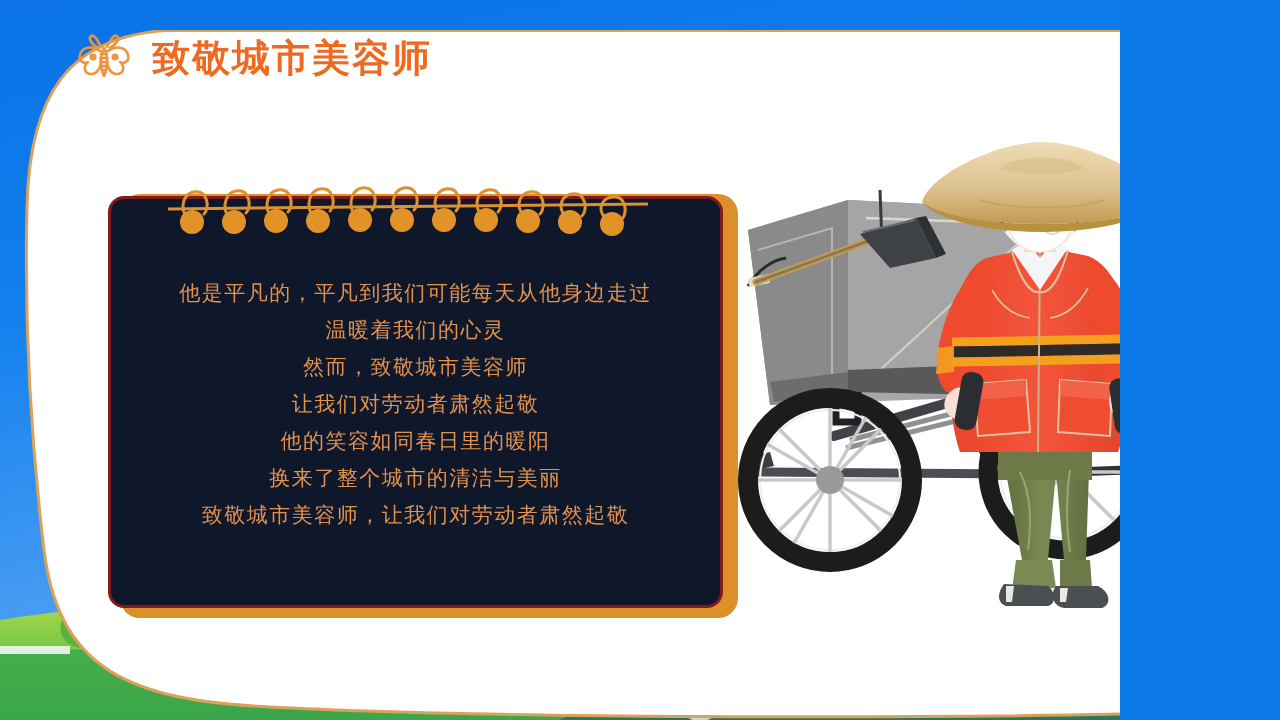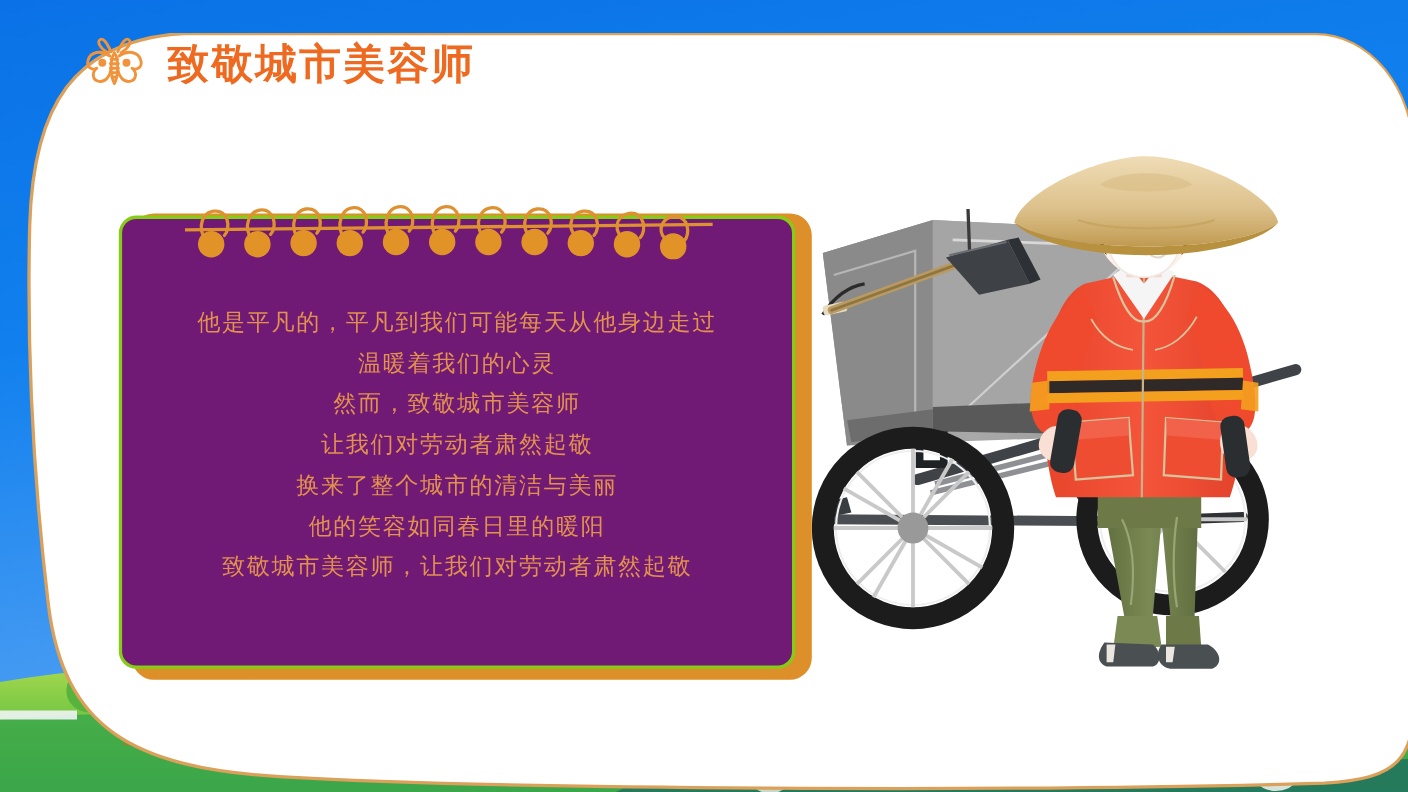--- a/index.html
+++ b/index.html
@@ -7,21 +7,21 @@
   html,body { width:1280px; height:720px; overflow:hidden; }
   body {
     font-family:"Liberation Serif", serif;
     position:relative;
     background:#0b78e8;
   }
 
   
   .stage {
     position:absolute; inset:0;
-    width:1280px; height:720px;
+    width:1120px; height:720px;
     overflow:hidden;
   }
   .sky {
     position:absolute; inset:0;
     background:linear-gradient(170deg,#0a72e6 0%,#1180ee 34%,#4e9ff3 72%,#9ec6f5 95%,#cfe0f6 100%);
   }
 
   
   .landscape {
     position:absolute; left:0; bottom:0;
@@ -75,22 +75,22 @@
     position:absolute;
     left:12px; top:16px;
     width:618px; height:424px;
     background:#dd8f2a;
     border-radius:20px;
   }
   .notepad {
     position:absolute;
     left:0; top:18px;
     width:615px; height:412px;
-    background:#701a75;
-    border:3px solid #84cc16;
+    background:#0f172a;
+    border:3px solid #7f1d1d;
     border-radius:16px;
     overflow:hidden;
   }
   .notepad-lines {
     position:absolute;
     left:0; top:0; right:0; bottom:0;
     display:flex;
     flex-direction:column;
     align-items:center;
     justify-content:center;
@@ -184,22 +184,22 @@
   </div>
 
   <div class="notepad-wrap">
     <div class="notepad-shadow"></div>
     <div class="notepad">
       <div class="notepad-lines">
         <div class="poem-line">他是平凡的，平凡到我们可能每天从他身边走过</div>
         <div class="poem-line">温暖着我们的心灵</div>
         <div class="poem-line">然而，致敬城市美容师</div>
         <div class="poem-line">让我们对劳动者肃然起敬</div>
+        <div class="poem-line">他的笑容如同春日里的暖阳</div>
         <div class="poem-line">换来了整个城市的清洁与美丽</div>
-        <div class="poem-line">他的笑容如同春日里的暖阳</div>
         <div class="poem-line">致敬城市美容师，让我们对劳动者肃然起敬</div>
       </div>
     </div>
 
     <svg class="spiral" viewBox="0 0 480 58">
       <line x1="0" y1="31" x2="480" y2="26" stroke="#de9130" stroke-width="3"></line>
       <g fill="none" stroke="#de9130" stroke-width="3" stroke-linecap="round">
         <path d="M22,40 C12,38 12,16 26,14 C40,12 42,30 36,36"></path>
         <path d="M64,40 C54,38 54,15 68,13 C82,11 84,29 78,35"></path>
         <path d="M106,39 C96,37 96,14 110,12 C124,10 126,28 120,34"></path>

